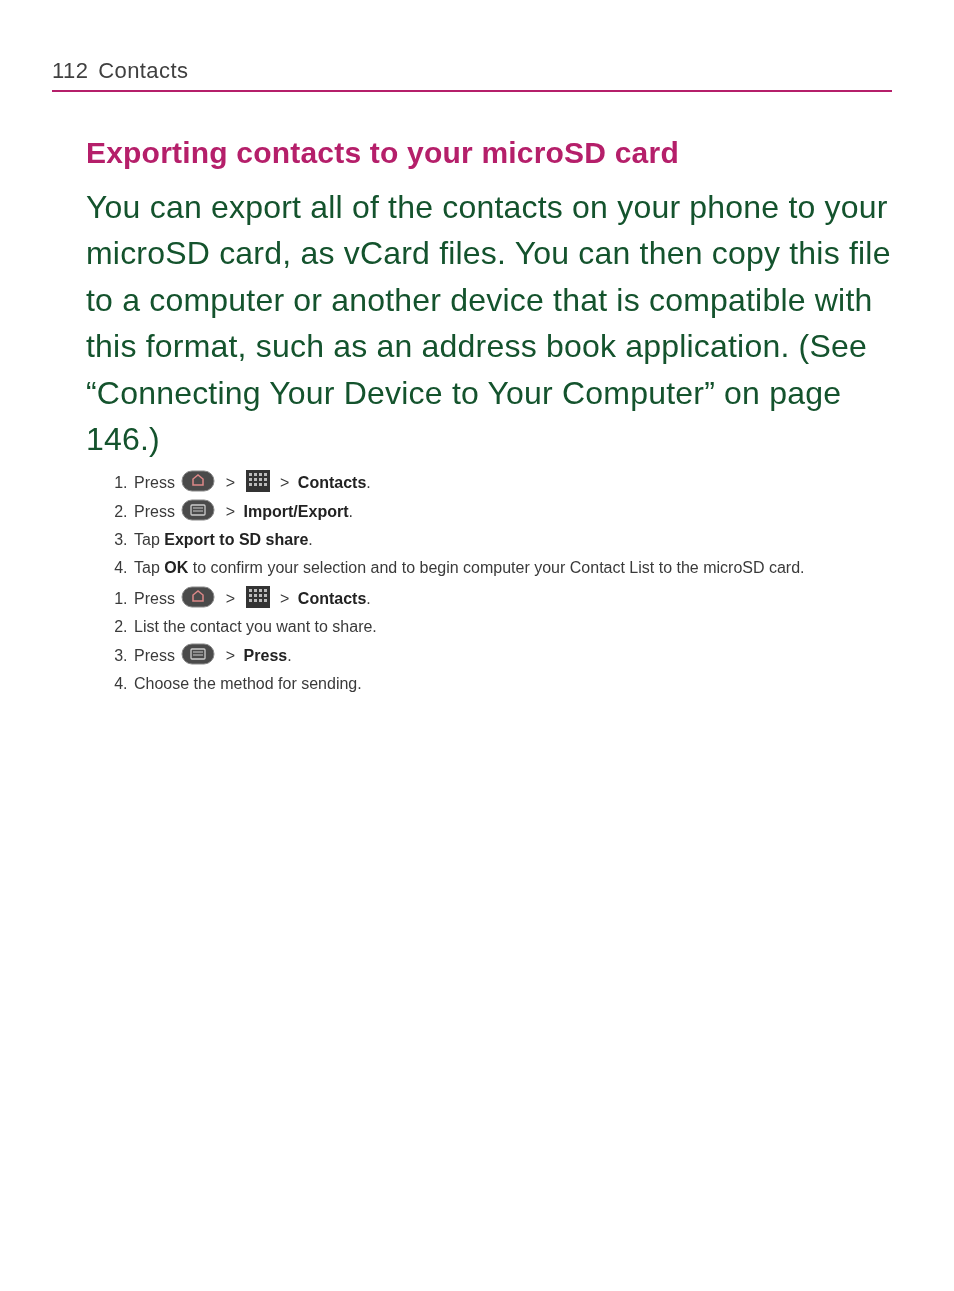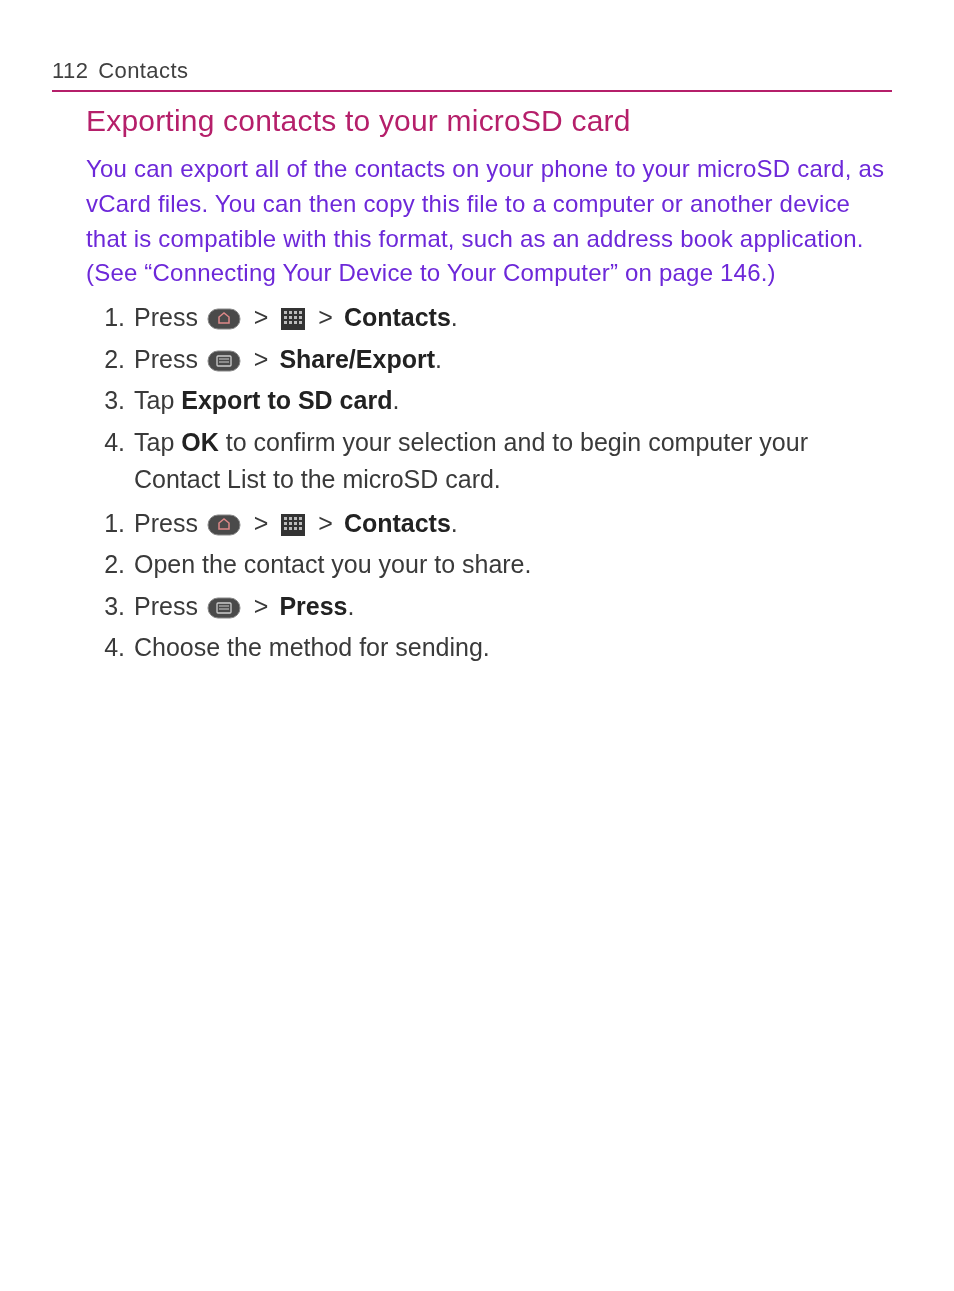--- a/index.html
+++ b/index.html
@@ -25,37 +25,37 @@
   .header-row .pagenum {
     margin-right: 10px;
   }
   hr.hdrule {
     border: none;
     border-top: 2px solid #b51f6a;
     margin: 6px 0 0 0;
   }
   h2.section {
     color: #b51f6a;
-    font-weight: 400;
+    font-weight: 700;
     font-size: 30px;
-    margin: 12px 0 14px 34px;
+    margin: 44px 0 14px 34px;
     letter-spacing: 0.2px;
   }
   p.body {
-    font-size: 24px;
+    font-size: 32px;
     line-height: 1.45;
     margin: 0 0 8px 34px;
-    color: #6d28d9;
+    color: #14532d;
     font-weight: 300;
     letter-spacing: 0.2px;
   }
   ol.steps {
     margin: 6px 0 0 34px;
     padding-left: 46px;
-    font-size: 25px;
+    font-size: 16px;
     color: #3a3a3a;
     font-weight: 300;
   }
   ol.steps li {
     line-height: 1.5;
     margin-bottom: 4px;
     padding-left: 2px;
   }
   .b { font-weight: 700; color:#222; }
   svg.keyicon {
@@ -114,25 +114,25 @@
 
     <li>
       <span>Press </span>
       <svg class="keyicon" width="34" height="22" viewBox="0 0 34 22">
         <rect x="1" y="1" width="32" height="20" rx="10" ry="10" fill="#4a4a4a" stroke="#888" stroke-width="1"></rect>
         <rect x="10" y="6" width="14" height="10" rx="1" fill="none" stroke="#ccc" stroke-width="1.3"></rect>
         <line x1="12" y1="9" x2="22" y2="9" stroke="#ccc" stroke-width="1"></line>
         <line x1="12" y1="12" x2="22" y2="12" stroke="#ccc" stroke-width="1"></line>
       </svg>
       <span class="gt">&gt;</span>
-      <span class="b">Share/Export</span><span>.</span>
+      <span class="b">Import/Export</span><span>.</span>
     </li>
 
     <li>
-      <span>Tap </span><span class="b">Export to SD card</span><span>.</span>
+      <span>Tap </span><span class="b">Export to SD share</span><span>.</span>
     </li>
 
     <li>
       <span>Tap </span><span class="b">OK</span><span> to confirm your selection and to begin computer your Contact List to the microSD card.</span>
     </li>
   </ol>
 
 
 
   <ol class="steps">
@@ -158,21 +158,21 @@
             <rect x="8" y="13" width="3" height="3"></rect>
             <rect x="13" y="13" width="3" height="3"></rect>
             <rect x="18" y="13" width="3" height="3"></rect>
         </g>
       </svg>
       <span class="gt">&gt;</span>
       <span class="b">Contacts</span><span>.</span>
     </li>
 
     <li>
-      <span>Open the contact you your to share.</span>
+      <span>List the contact you want to share.</span>
     </li>
 
     <li>
       <span>Press </span>
       <svg class="keyicon" width="34" height="22" viewBox="0 0 34 22">
         <rect x="1" y="1" width="32" height="20" rx="10" ry="10" fill="#4a4a4a" stroke="#888" stroke-width="1"></rect>
         <rect x="10" y="6" width="14" height="10" rx="1" fill="none" stroke="#ccc" stroke-width="1.3"></rect>
         <line x1="12" y1="9" x2="22" y2="9" stroke="#ccc" stroke-width="1"></line>
         <line x1="12" y1="12" x2="22" y2="12" stroke="#ccc" stroke-width="1"></line>
       </svg>

